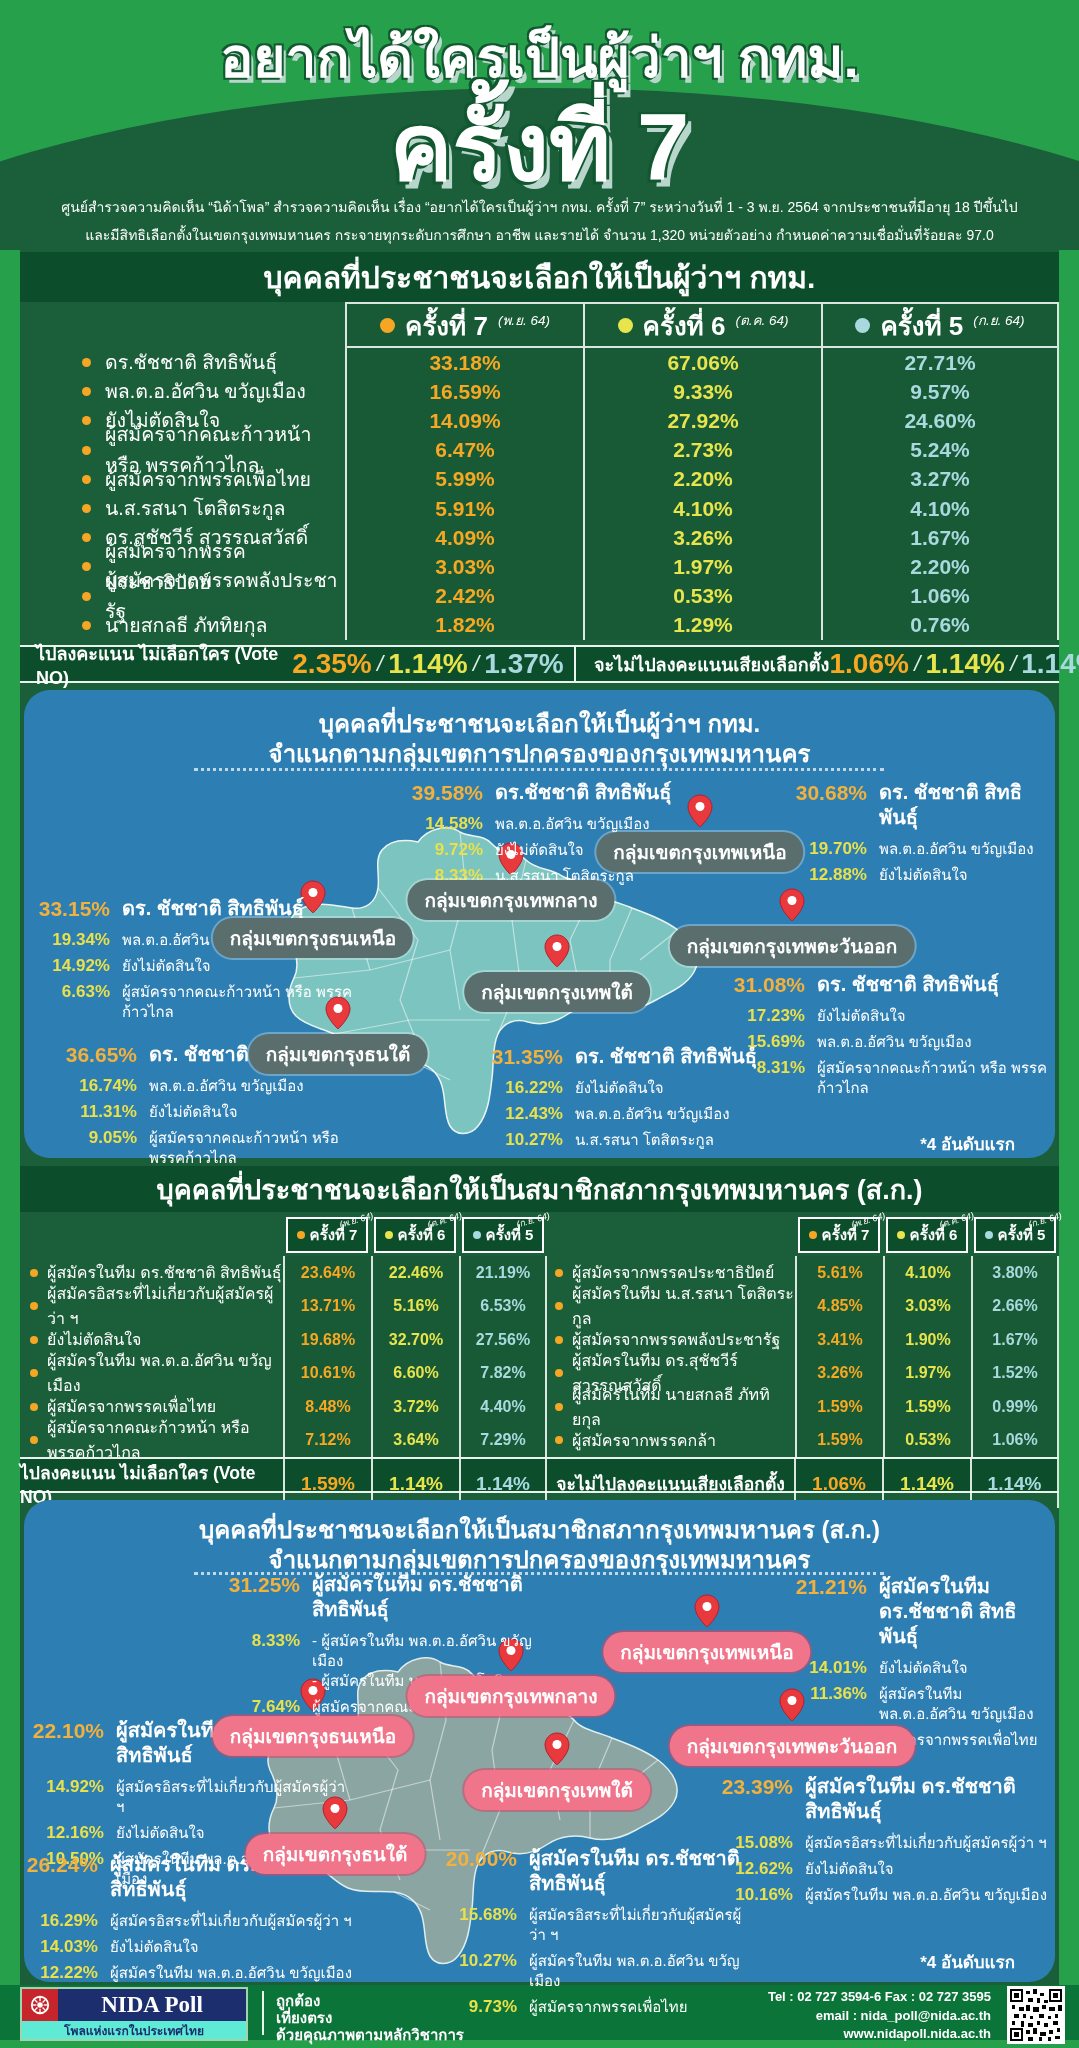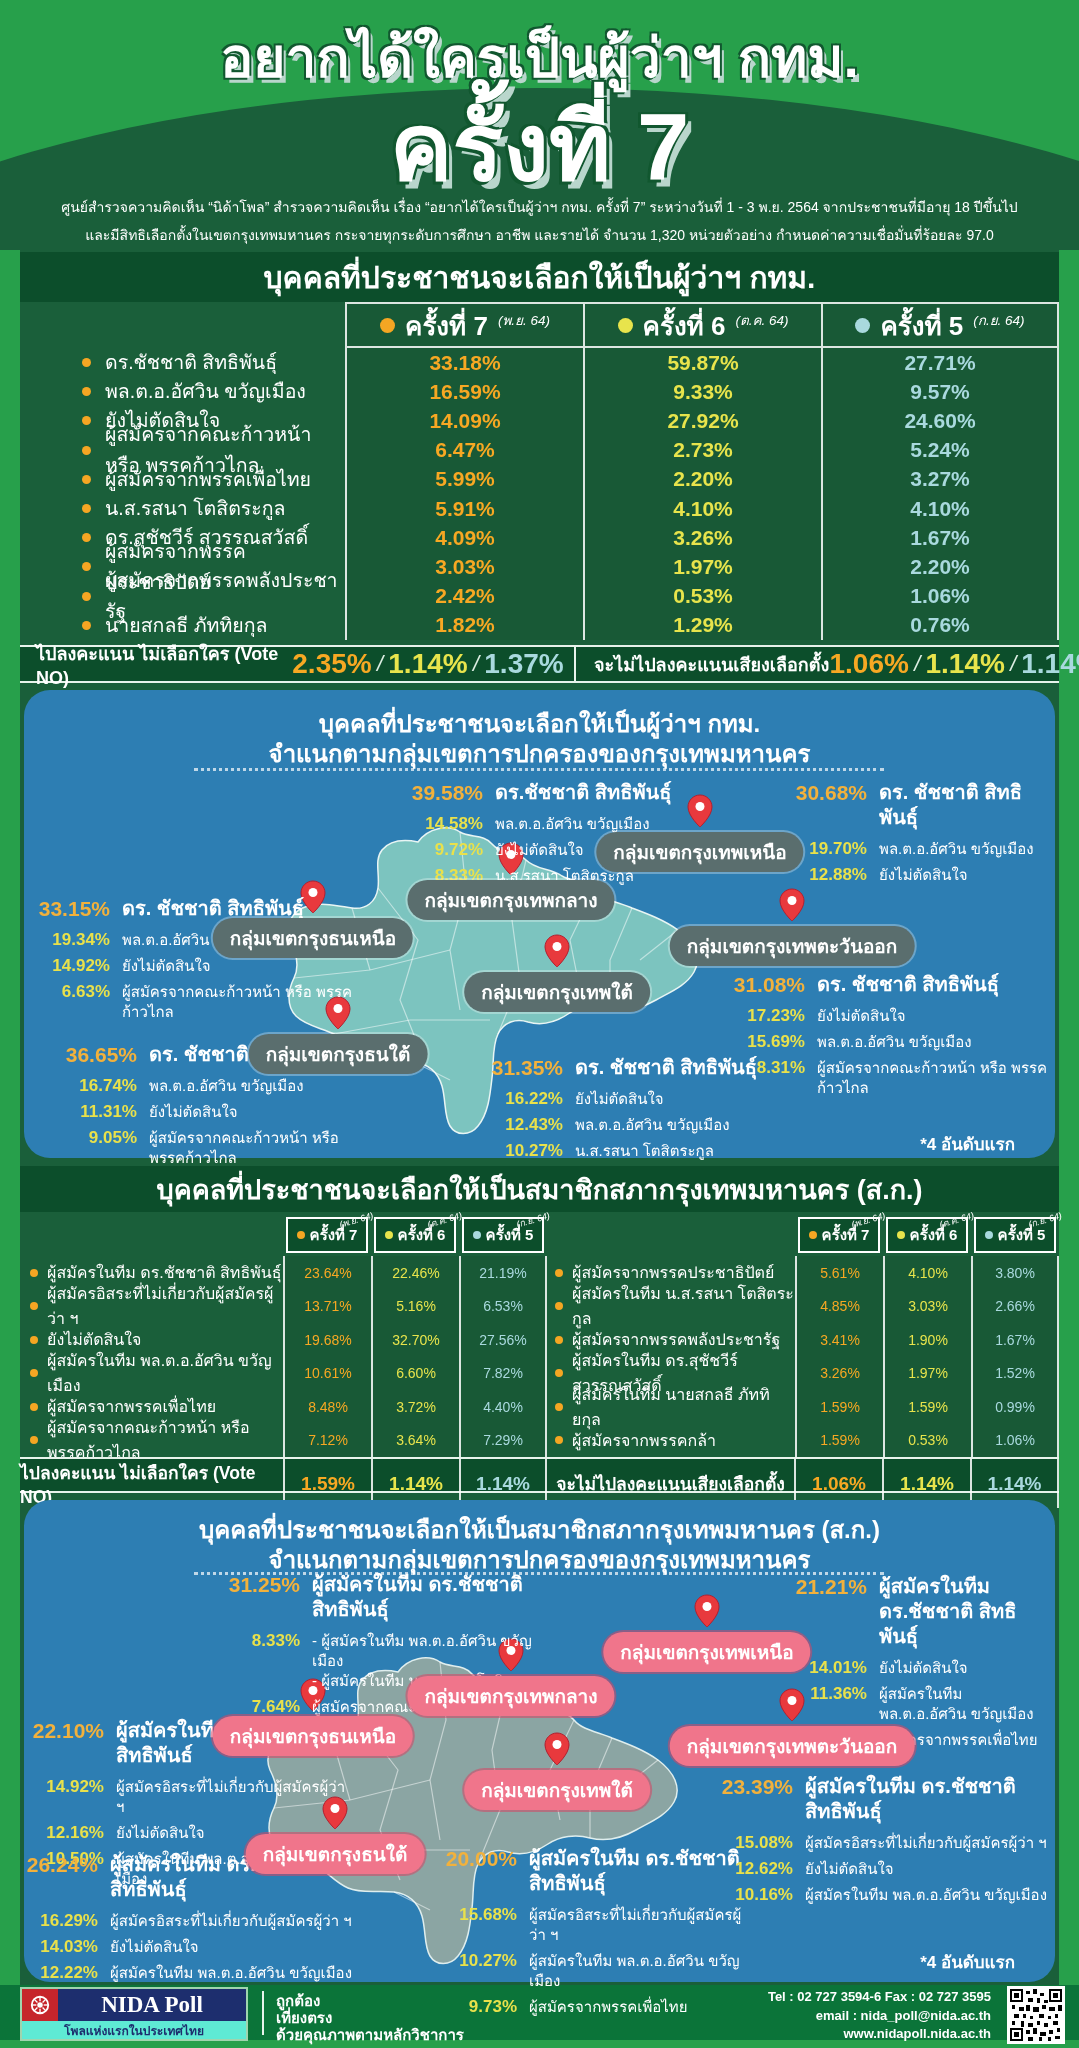--- a/index.html
+++ b/index.html
@@ -46,21 +46,21 @@
   .sl::after{content:"/"}
   .vdiv{width:2px;align-self:stretch;background:#e8f4ec;margin-left:10px;flex:none}
   .sp{flex:1}
   .pr{padding-right:14px}
   
   .t2{position:absolute;display:grid;grid-template-rows:42px repeat(6,33.5px)}
   #t2L{left:20px;top:1214px;grid-template-columns:263px 88px 88px 88px}
   #t2R{left:545px;top:1214px;grid-template-columns:250px 88px 88px 88px}
   .t2 .nc{display:flex;align-items:center;gap:9px;color:#fff;font-size:16px;padding-left:10px}
   .t2 .bul{width:8px;height:8px}
-  .t2 .vc{display:flex;align-items:center;justify-content:center;font-weight:normal;font-size:14px;background:rgba(0,0,0,.06)}
+  .t2 .vc{display:flex;align-items:center;justify-content:center;font-weight:bold;font-size:16px;background:rgba(0,0,0,.06)}
   .hbx{position:relative;margin:3px 3px;border:2px solid #fff;background:#0c4e2b;display:flex;
        align-items:center;justify-content:center;gap:5px;color:#fff}
   .hbx .hl2{font-size:15px;font-weight:bold}
   .hbx .dot{width:8px;height:8px}
   .t2d{position:absolute;top:-6px;right:-8px;font-size:9px;font-style:italic;transform:rotate(-16deg);color:#fff}
   #vb2{position:absolute;left:20px;top:1457px;width:1039px;height:36px;background:#0c4e2b;
        border-top:2px solid #e8f4ec;border-bottom:2px solid #e8f4ec;display:grid;
        grid-template-columns:263px 88px 88px 88px 247px 88px 88px 89px;color:#fff}
   #vb2 .vlb{display:flex;align-items:center;justify-content:center;font-weight:bold;font-size:17.5px}
   #vb2 .vc{display:flex;align-items:center;justify-content:center;font-weight:bold;font-size:19px}
@@ -155,21 +155,21 @@
       <span class="dot d5"></span>
       <span class="hl">ครั้งที่ 5</span>
       <span class="hd">(ก.ย. 64)</span>
     </div>
 
     <div class="t1n">
         <span class="bul"></span>
         <span>ดร.ชัชชาติ สิทธิพันธุ์</span>
       </div>
     <div class="t1v v7 wl">33.18%</div>
-    <div class="t1v v6 wl">59.87%</div>
+    <div class="t1v v6 wl">67.06%</div>
     <div class="t1v v5 wl lc">27.71%</div>
 
     <div class="t1n">
         <span class="bul"></span>
         <span>พล.ต.อ.อัศวิน ขวัญเมือง</span>
       </div>
     <div class="t1v v7 wl">16.59%</div>
     <div class="t1v v6 wl">9.33%</div>
     <div class="t1v v5 wl lc">9.57%</div>
 
@@ -351,21 +351,21 @@
         </div>
       <div class="srow">
           <span class="pct">11.31%</span>
           <span class="snm">ยังไม่ตัดสินใจ</span>
         </div>
       <div class="srow">
           <span class="pct">9.05%</span>
           <span class="snm">ผู้สมัครจากคณะก้าวหน้า หรือ พรรคก้าวไกล</span>
         </div>
     </div>
-    <div class="blk" style="left:453px;top:365px;width:300px">
+    <div class="blk" style="left:453px;top:354px;width:300px">
       <div class="srow main">
           <span class="pct">31.35%</span>
           <span class="snm">ดร. ชัชชาติ สิทธิพันธุ์</span>
         </div>
       <div class="srow">
           <span class="pct">16.22%</span>
           <span class="snm">ยังไม่ตัดสินใจ</span>
         </div>
       <div class="srow">
           <span class="pct">12.43%</span>

